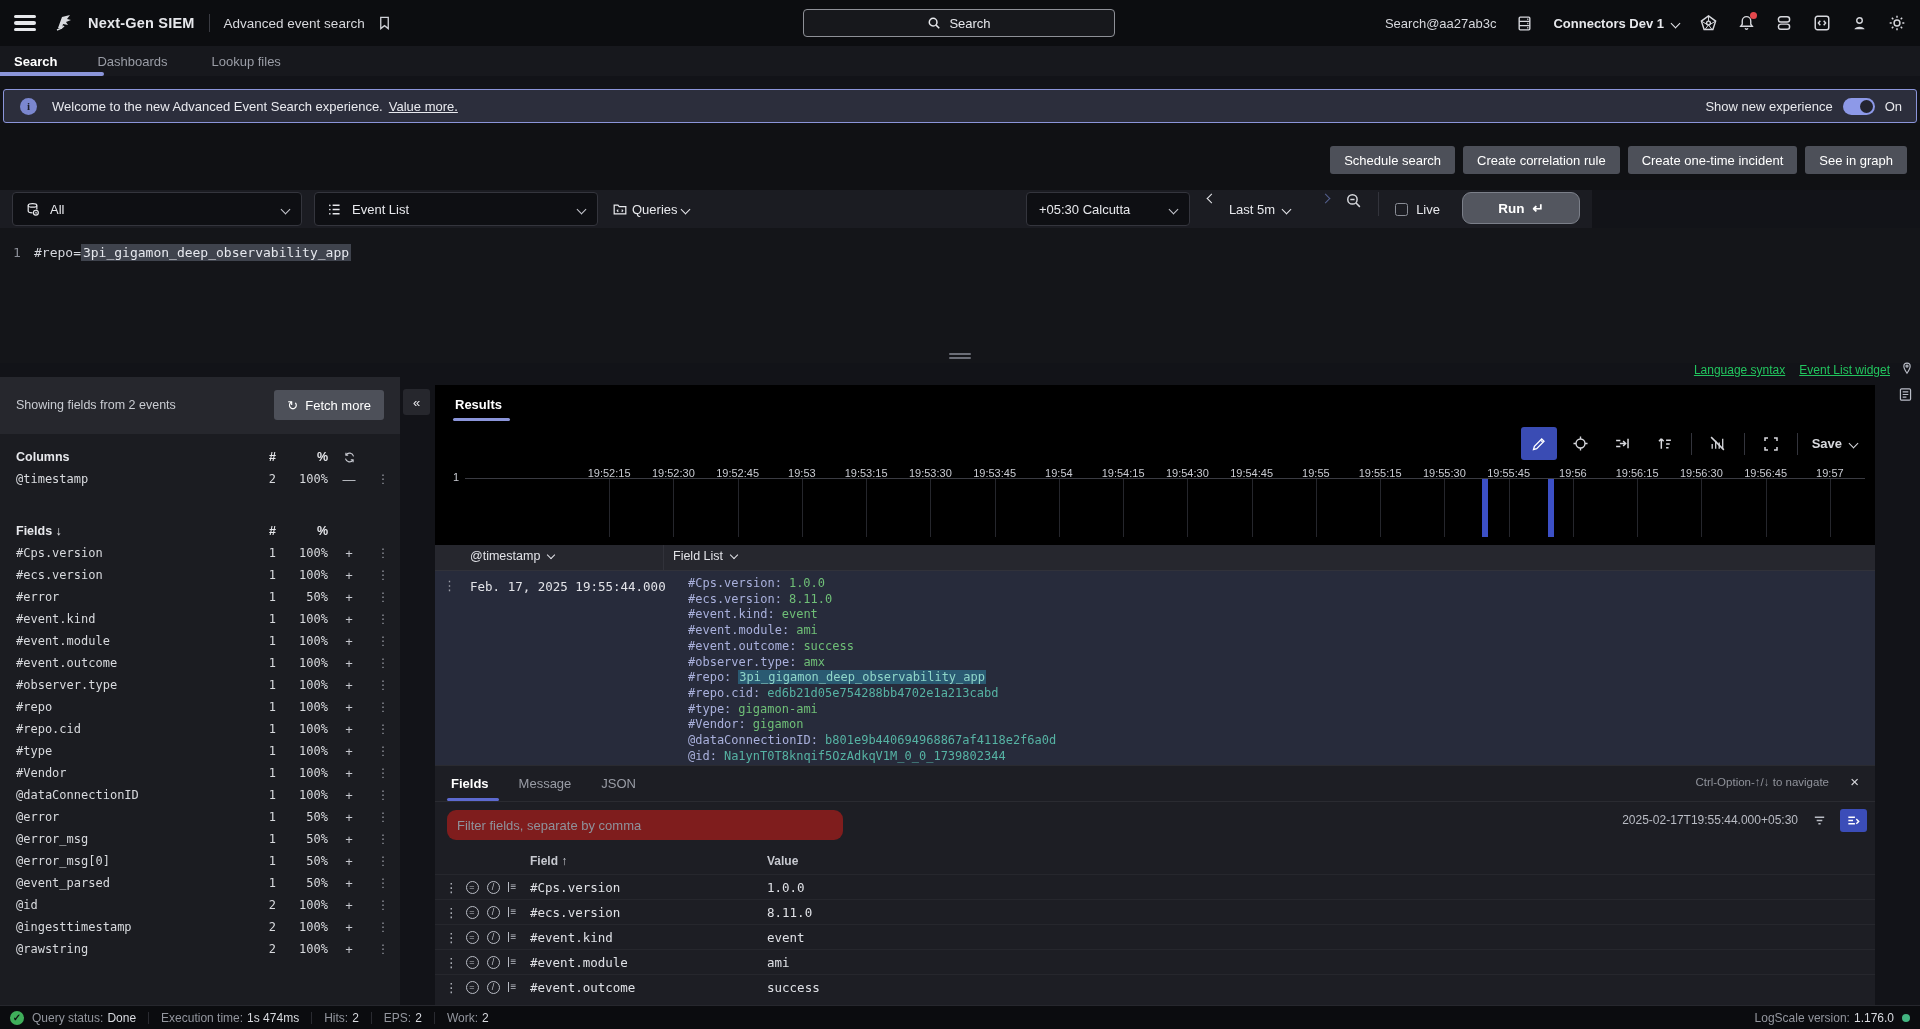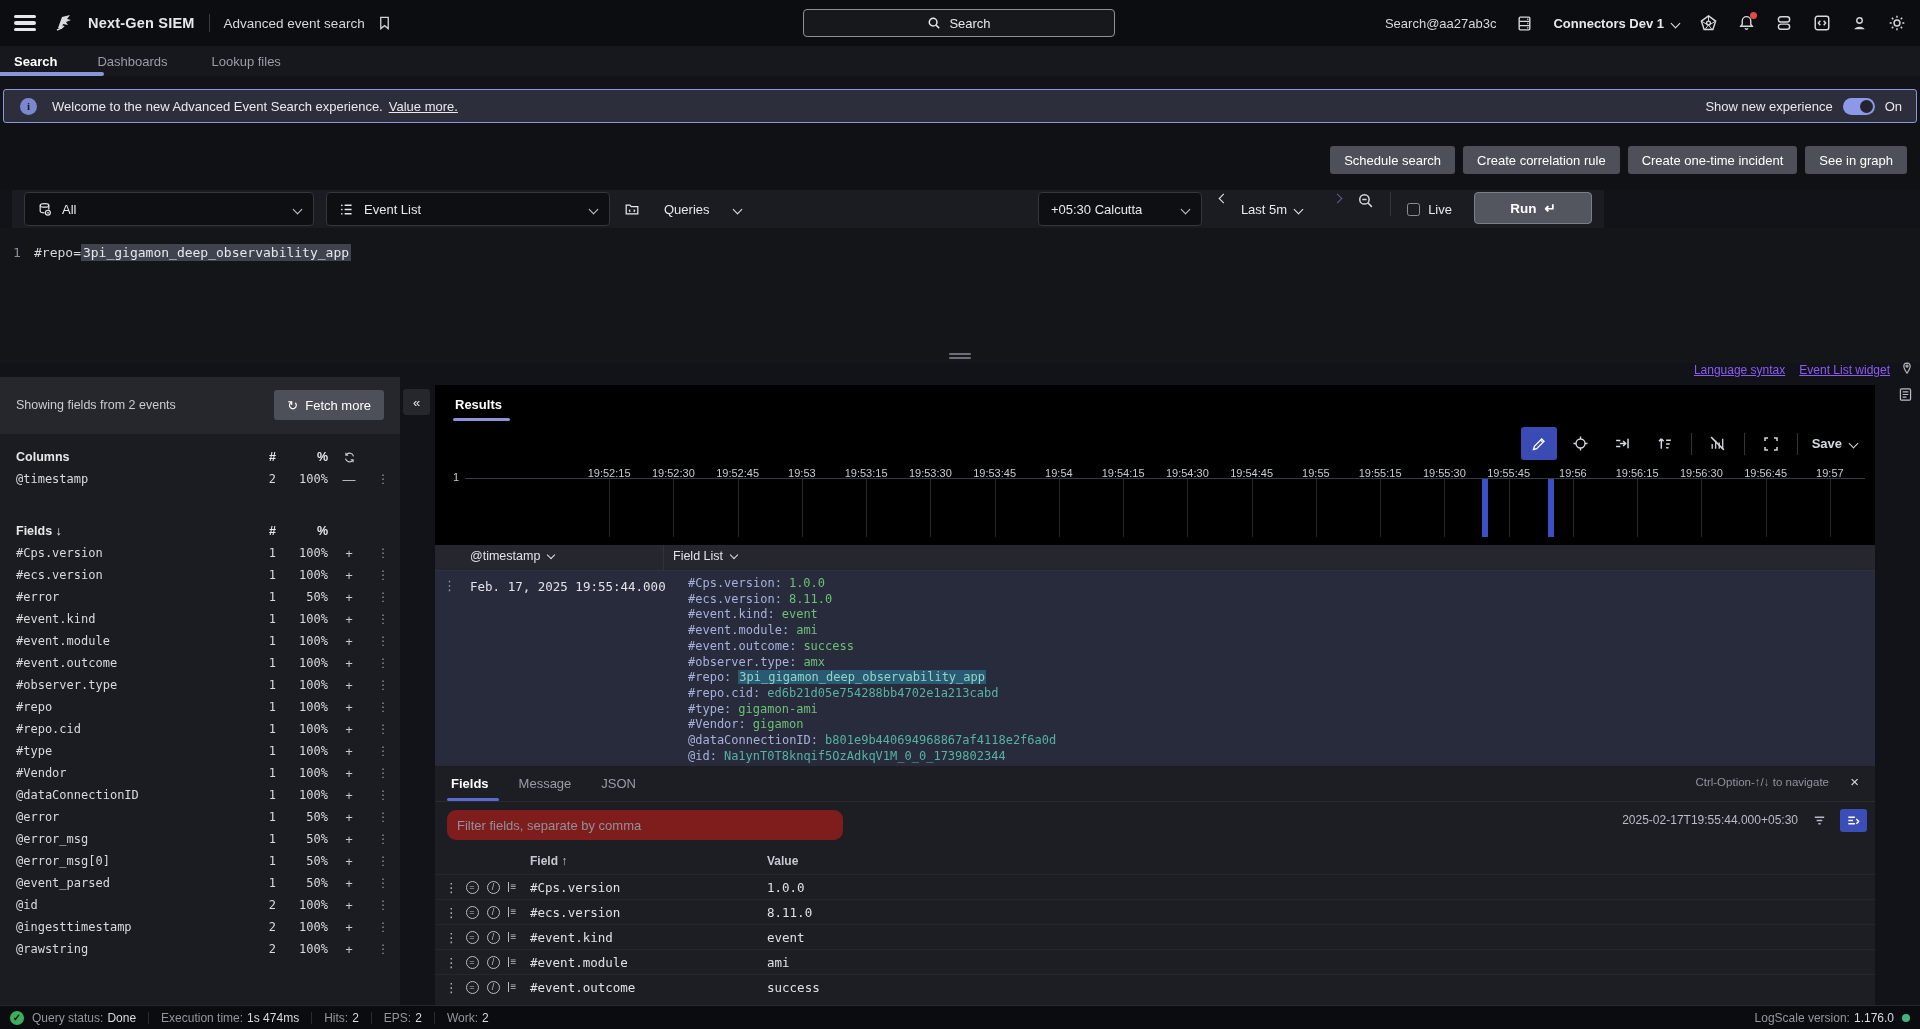--- a/index.html
+++ b/index.html
@@ -68,55 +68,55 @@
     border-radius:50%; background:#23242f;}
 
   
   .actzone{ position:absolute; left:0; top:123px; width:1920px; height:67px; background:#101114;}
   .actions{ position:absolute; right:13px; bottom:16px; display:flex; gap:8px;}
   .gbtn{ background:#4d5059; color:#fff; border:none; border-radius:3px; height:28px;
     padding:0 14px; font-size:13px; font-family:inherit; cursor:pointer; white-space:nowrap;}
 
   
   .querybar{ position:absolute; left:0; top:190px; width:1592px; height:38px;
-    background:#1b1c22; display:flex; align-items:center;margin-left:12px;}
+    background:#1b1c22; display:flex; align-items:center;}
   .qb-box{ height:34px; background:#0e0f13; border:1px solid #34353d; border-radius:4px;
     display:flex; align-items:center; color:#e7e8ec; cursor:pointer;}
   .qb-all{ margin-left:12px; width:290px; padding:0 12px;}
   .qb-view{ margin-left:12px; width:284px; padding:0 12px;}
   .qb-box .lbl{ margin-left:10px;}
   .qb-box .chev{ margin-left:auto; color:#c7c9d0;}
-  .qb-queries{ margin-left:14px; display:flex; align-items:center; gap:24px; cursor:pointer;text-align:right;}
+  .qb-queries{ margin-left:14px; display:flex; align-items:center; gap:4px; cursor:pointer;text-align:right;}
   .qb-right{ margin-left:auto; margin-right:12px; display:flex; }
   .qb-tz{ width:164px; padding:0 12px;}
   .qb-nav{ margin-left:18px; color:#e7e8ec; cursor:pointer;}
   .qb-range{ margin:0 14px; display:flex; align-items:center; gap:8px; cursor:pointer;}
   .qb-next{ color:#55608f;}
   .qb-zoom{ margin-left:16px; color:#d7d8dd; cursor:pointer;}
   .qb-sep{ width:1px; height:24px; background:#33343c; margin:0 16px;}
   .qb-live{ display:flex; align-items:center; gap:8px; cursor:pointer;}
   .checkbox{ width:13px; height:13px; border:1.4px solid #8a8d96; border-radius:2.5px;}
   .runbtn{ margin-left:22px; width:118px; height:32px; background:#53565f;
-    border:1px solid #7b7f89; border-radius:4px; color:#fff; font-weight:bold;
+    border:1px solid #7b7f89; border-radius:9px; color:#fff; font-weight:bold;
     display:flex; align-items:center; justify-content:center; gap:8px; cursor:pointer; font-size:13.5px;}
 
   
   .editor{ position:absolute; left:0; top:228px; width:1920px; height:135px; background:#141519;}
   .ed-line{ display:flex; align-items:center; padding-top:16px; font-size:13px;}
   .ed-gutter{ width:34px; text-align:center; color:#8a8d96;}
   .ed-prefix{ color:#d5d7dd;}
   .ed-token{ background:#3f434d; color:#e6e8ee; padding:1px 2px;}
   .drag-handle{ position:absolute; left:50%; bottom:2px; transform:translateX(-50%);
     color:#6b6e77; letter-spacing:1px; font-size:11px; cursor:row-resize;}
   .drag-handle i{display:block;width:22px;height:2px;background:#6b6e77;margin:2px 0;border-radius:1px;}
 
   
   .linksrow{ position:absolute; left:0; top:363px; width:1920px; height:14px;}
   .linksrow .wrap{ position:absolute; right:30px; top:0; display:flex; gap:14px;}
-  .slink{ color:#8b5cf6; font-size:12px; text-decoration:underline; cursor:pointer;}
+  .slink{ color:#22c55e; font-size:12px; text-decoration:underline; cursor:pointer;}
   .edge-ic1{ position:absolute; right:6px; top:-2px; color:#b9bcc6; cursor:pointer;}
 
   
   .main{ position:absolute; left:0; top:377px; width:1920px; height:628px; background:#121318;}
   .edge-ic2{ position:absolute; right:7px; top:10px; color:#b9bcc6; cursor:pointer;}
 
   
   .lpanel{ position:absolute; left:0; top:0; width:400px; height:628px; background:#1b1c21;}
   .lp-head{ background:#26272d; padding:13px 16px 14px 16px;}
   .lp-row1{ display:flex; align-items:center;}

